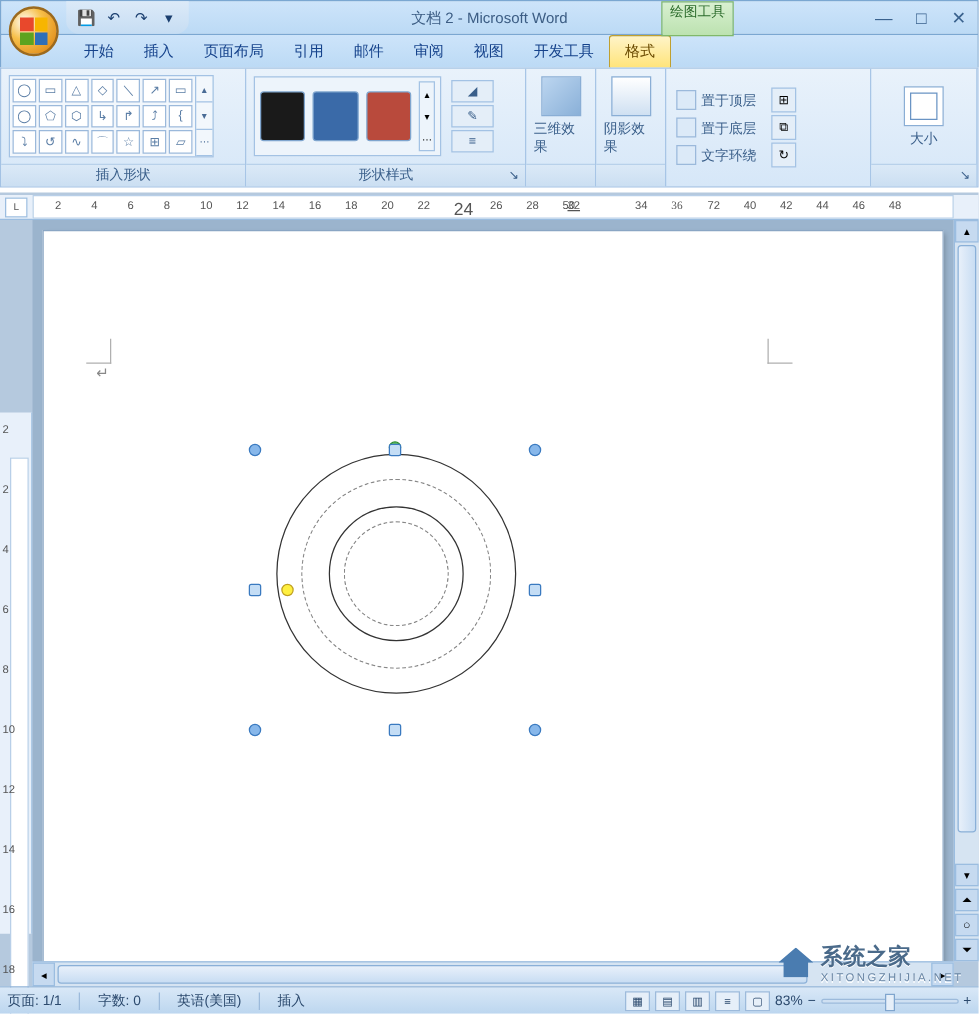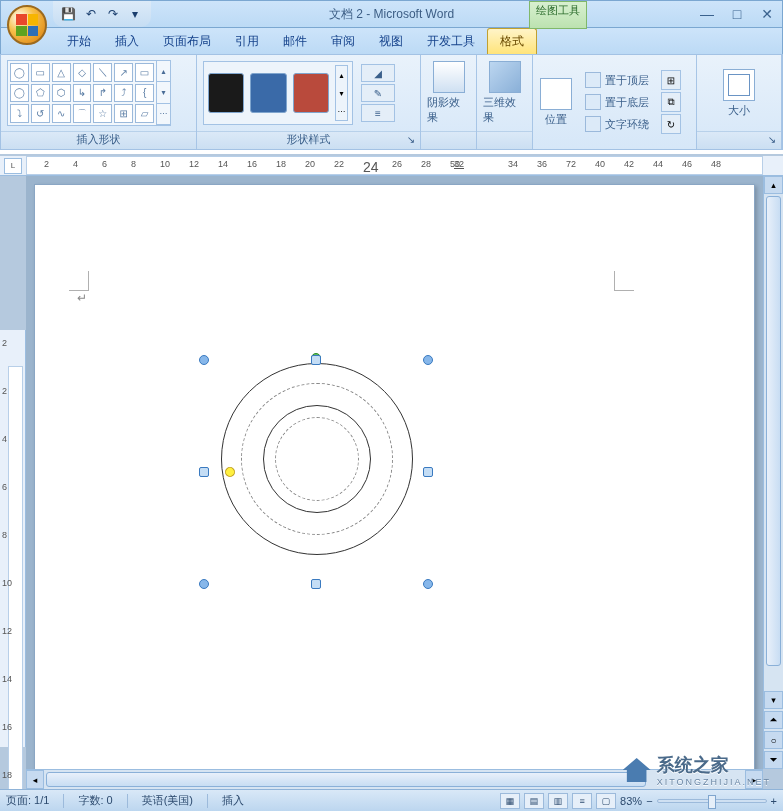--- a/index.html
+++ b/index.html
@@ -211,43 +211,39 @@
     </div>
     <div class="group-label">
       <span>形状样式</span>
       <span class="launcher">↘</span>
     </div>
   </div>
 
   <div class="group" style="width:56px">
     <div class="group-body" style="justify-content:center">
       <div class="bigbtn">
-        <div class="ico" style="background:linear-gradient(#fff,#cfe0f2);"></div>
-        <span>阴影效果</span>
+        <div class="ico" style="background:linear-gradient(135deg,#bcd6f0,#8ab0d8);"></div>
+        <span>三维效果</span>
       </div>
     </div>
     <div class="group-label">&nbsp;</div>
   </div>
 
   <div class="group" style="width:56px">
     <div class="group-body" style="justify-content:center">
       <div class="bigbtn">
-        <div class="ico" style="background:linear-gradient(135deg,#bcd6f0,#8ab0d8);"></div>
-        <span>三维效果</span>
+        <div class="ico" style="background:linear-gradient(#fff,#cfe0f2);"></div>
+        <span>阴影效果</span>
       </div>
     </div>
     <div class="group-label">&nbsp;</div>
   </div>
 
   <div class="group" style="width:164px">
     <div class="group-body" style="padding:2px 4px">
-      <div class="bigbtn" style="width:38px">
-        <div class="ico"></div>
-        <span>位置</span>
-      </div>
       <div class="arrange-col">
         <div class="arrange-item">
             <div class="mi"></div>
             <span>置于顶层</span>
           </div>
         <div class="arrange-item">
             <div class="mi"></div>
             <span>置于底层</span>
           </div>
         <div class="arrange-item">
@@ -292,21 +288,21 @@
         <span style="position: absolute; top: 3px; font-size: 9px; color: rgb(85, 85, 85); left: 221px;">16</span>
         <span style="position: absolute; top: 3px; font-size: 9px; color: rgb(85, 85, 85); left: 250px;">18</span>
         <span style="position: absolute; top: 3px; font-size: 9px; color: rgb(85, 85, 85); left: 279px;">20</span>
         <span style="position: absolute; top: 3px; font-size: 9px; color: rgb(85, 85, 85); left: 308px;">22</span>
         <span style="position: absolute; top: 3px; font-size: 14px; color: rgb(85, 85, 85); left: 337px;">24</span>
         <span style="position: absolute; top: 3px; font-size: 9px; color: rgb(85, 85, 85); left: 366px;">26</span>
         <span style="position: absolute; top: 3px; font-size: 9px; color: rgb(85, 85, 85); left: 395px;">28</span>
         <span style="position: absolute; top: 3px; font-size: 9px; color: rgb(85, 85, 85); left: 424px;">50</span>
         <span style="position: absolute; top: 3px; font-size: 9px; color: rgb(85, 85, 85); left: 428px; text-decoration: underline;">32</span>
         <span style="position: absolute; top: 3px; font-size: 9px; color: rgb(85, 85, 85); left: 482px;">34</span>
-        <span style="position: absolute; top: 3px; font-size: 9px; color: rgb(85, 85, 85); left: 511px;">36</span>
+        <span style="position: absolute; top: 3px; font-size: 9px; color: rgb(85, 85, 85); left: 511px; font-family: Liberation Serif, serif;">36</span>
         <span style="position: absolute; top: 3px; font-size: 9px; color: rgb(85, 85, 85); left: 540px;">72</span>
         <span style="position: absolute; top: 3px; font-size: 9px; color: rgb(85, 85, 85); left: 569px;">40</span>
         <span style="position: absolute; top: 3px; font-size: 9px; color: rgb(85, 85, 85); left: 598px;">42</span>
         <span style="position: absolute; top: 3px; font-size: 9px; color: rgb(85, 85, 85); left: 627px;">44</span>
         <span style="position: absolute; top: 3px; font-size: 9px; color: rgb(85, 85, 85); left: 656px;">46</span>
         <span style="position: absolute; top: 3px; font-size: 9px; color: rgb(85, 85, 85); left: 685px;">48</span>
       </div>
   </div>
 
   <div class="ruler-v">

